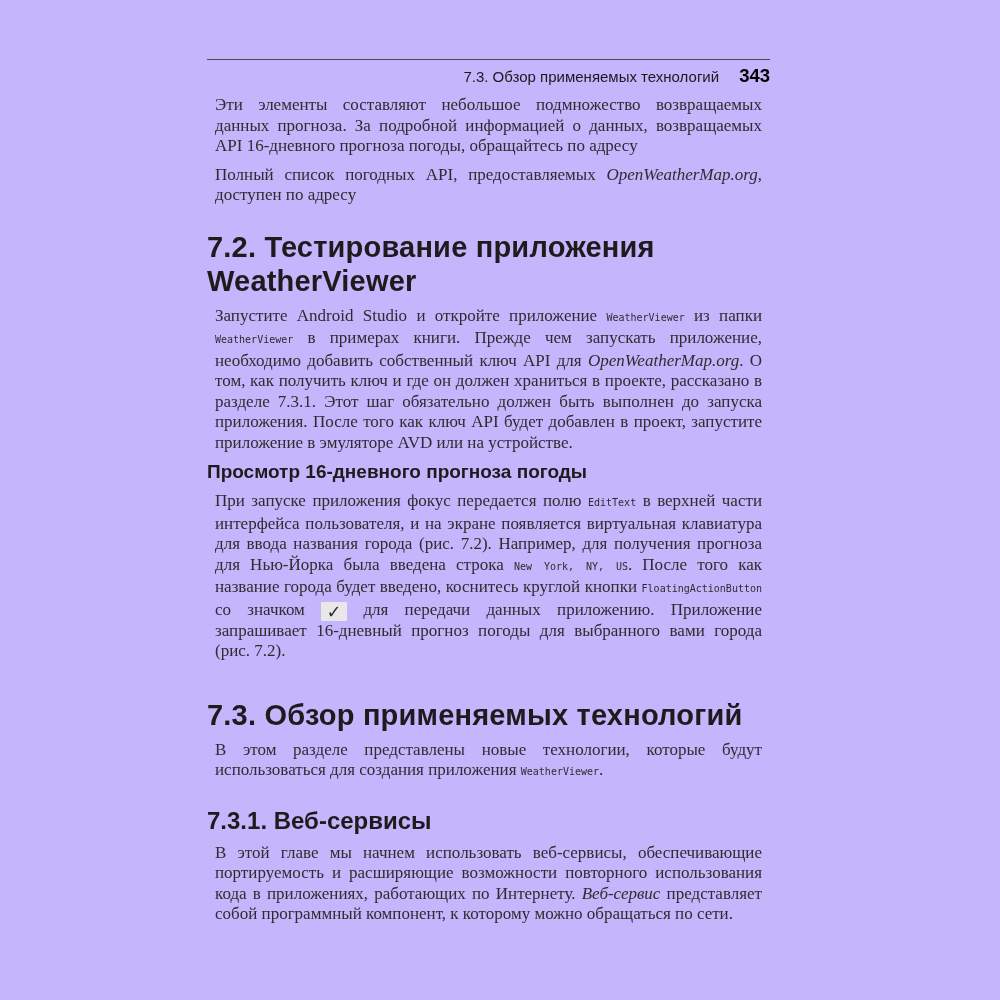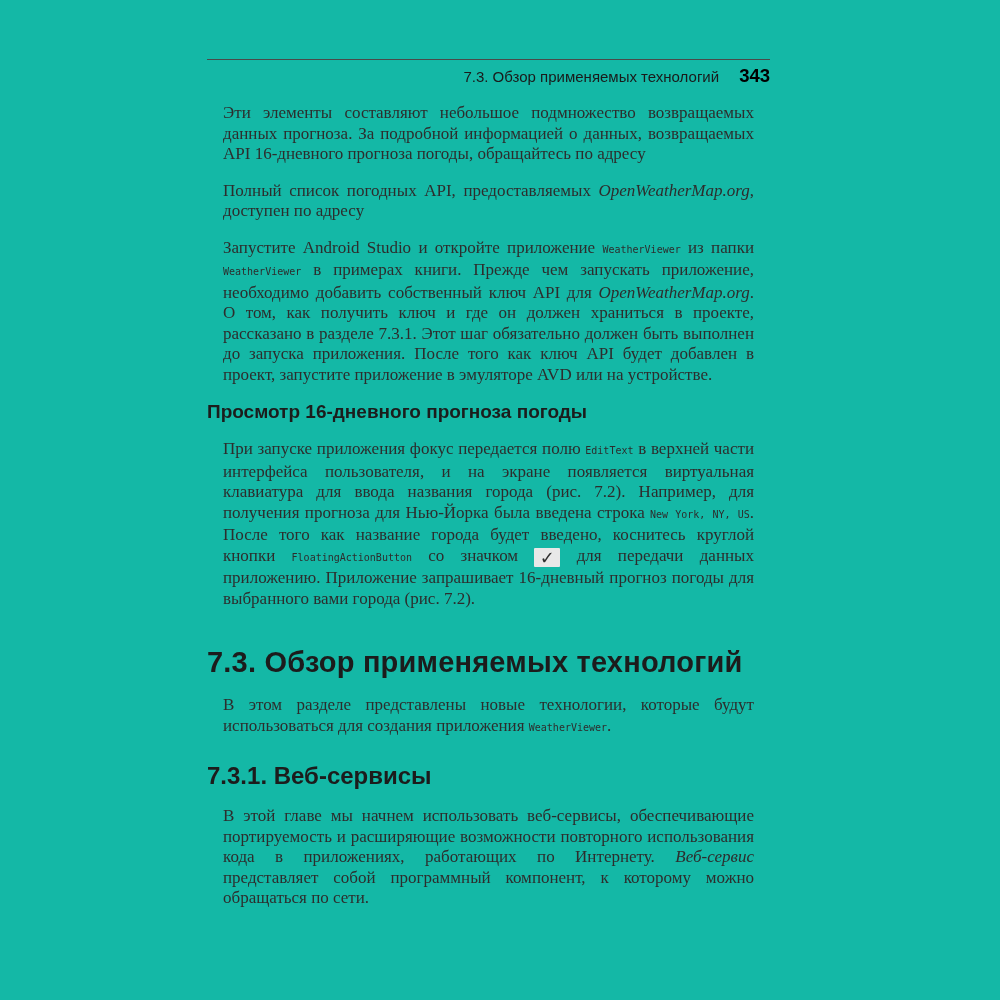--- a/index.html
+++ b/index.html
@@ -1,20 +1,20 @@
 <!DOCTYPE html>
 <html><head>
 <meta charset="utf-8">
 <style>
   html, body { margin: 0; padding: 0; background: #ffffff; }
   .page {
     position: relative;
     width: 1000px;
     height: 1000px;
-    background: #14b8a6;
+    background: #c4b5fd;
     overflow: hidden;
     color: #2d2d2d;
   }
   .rule {
     margin: 59px 230px 0 207px;
     border-top: 1.5px solid #4a4a4a;
     height: 0;
   }
   .running-head {
     margin: 5px 230px 0 207px;
@@ -32,21 +32,21 @@
     color: #000000;
     text-align: center;
   }
   .content {
     margin: 0 230px 0 207px;
     font-family: "Liberation Serif", serif;
     font-size: 17px;
     line-height: 20.5px;
     text-align: justify;
   }
-  p.body { margin: 16px; }
+  p.body { margin: 8px; }
   .p1 { margin-top: 17px; }
   .url {
     font-style: italic;
     color: #3a3a3a;
     margin: 13px 0 0 0;
     text-align: left;
   }
   .p2 { margin-top: 9px; font-family: Liberation Serif, serif; }
   .url2 { margin-top: 10px; }
   h1.section {
@@ -115,20 +115,21 @@
     <p class="body p1">
       <span>Эти элементы составляют небольшое подмножество возвращаемых данных прогноза. За подробной информацией о данных, возвращаемых API 16-дневного прогноза погоды, обращайтесь по адресу</span>
     </p>
 
 
     <p class="body p2">
       <span>Полный список погодных API, предоставляемых </span><span class="em">OpenWeatherMap.org</span><span>, доступен по адресу</span>
     </p>
 
 
+    <h1 class="section">7.2. Тестирование приложения WeatherViewer</h1>
 
     <p class="body after-h1">
       <span>Запустите Android Studio и откройте приложение </span><span class="mono">WeatherViewer</span><span> из папки </span><span class="mono">WeatherViewer</span><span> в примерах книги. Прежде чем запускать приложение, необходимо добавить собственный ключ API для </span><span class="em">OpenWeatherMap.org</span><span>. О том, как получить ключ и где он должен храниться в проекте, рассказано в разделе 7.3.1. Этот шаг обязательно должен быть выполнен до запуска приложения. После того как ключ API будет добавлен в проект, запустите приложение в эмуляторе AVD или на устройстве.</span>
     </p>
 
     <h2 class="subsection">Просмотр 16-дневного прогноза погоды</h2>
 
     <p class="body after-sub">
       <span>При запуске приложения фокус передается полю </span><span class="mono">EditText</span><span> в верхней части интерфейса пользователя, и на экране появляется виртуальная клавиатура для ввода названия города (рис. 7.2). Например, для получения прогноза для Нью-Йорка была введена строка </span><span class="mono">New York, NY, US</span><span>. После того как название города будет введено, коснитесь круглой кнопки </span><span class="mono">FloatingActionButton</span><span> со значком </span><span class="check-icon">✓</span><span> для передачи данных приложению. Приложение запрашивает 16-дневный прогноз погоды для выбранного вами города (рис. 7.2).</span>
     </p>

